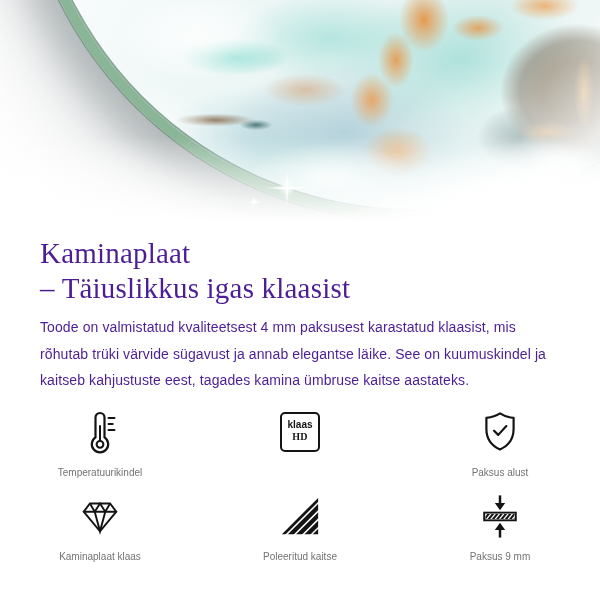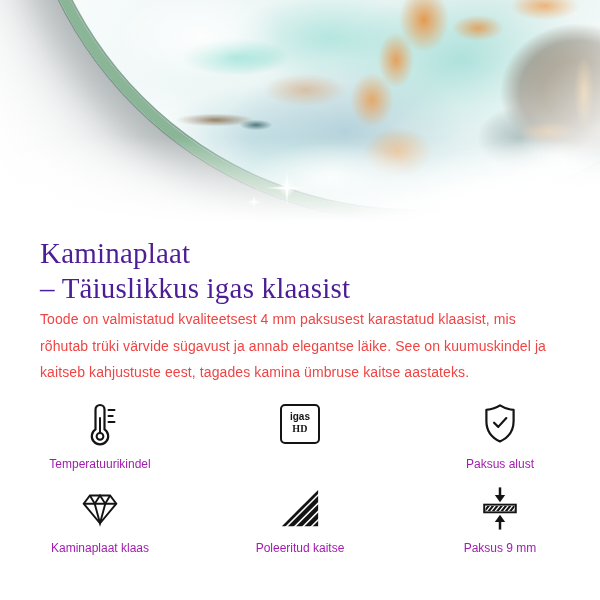--- a/index.html
+++ b/index.html
@@ -61,28 +61,28 @@
     background:
       radial-gradient(260px 140px at 540px 250px, #fff 45%, rgba(255,255,255,0) 78%),
       linear-gradient(to bottom, rgba(255,255,255,0) 58%, rgba(255,255,255,.55) 76%, #fff 94%),
       linear-gradient(133deg, rgba(255,255,255,0) 62%, rgba(255,255,255,.85) 88%); }
 
   
   .content { padding:0 40px; }
   h1 { font-family:"Liberation Serif","DejaVu Serif",serif; font-weight:400;
     font-size:29px; line-height:35px; color:#4c1d95; letter-spacing:.2px; }
   h1 span { display:block; }
-  .desc { margin-top:0; font-size:14px; line-height:26.5px; color:#ef4444; letter-spacing:.1px; }
+  .desc { margin-top:8px; font-size:14px; line-height:26.5px; color:#4c1d95; letter-spacing:.1px; }
 
   
   .features { margin-top:14px; width:600px; display:grid;
     grid-template-columns:repeat(3,1fr); row-gap:12px; }
   .feature { display:flex; flex-direction:column; align-items:center; text-align:center; }
   .icon-box { height:48px; display:flex; align-items:center; justify-content:center; }
-  .feature-label { margin-top:9px; font-size:12px; line-height:15px; color:#a21caf; }
+  .feature-label { margin-top:9px; font-size:10px; line-height:15px; color:#737373; }
   .icon-svg { display:block; }
 
   .uhd-box { width:40px; height:40px; border:2.6px solid #141414; border-radius:5px;
     display:flex; flex-direction:column; align-items:center; justify-content:center; color:#141414; }
   .uhd-top { font-size:10px; font-weight:700; line-height:11px; }
   .uhd-bottom { font-size:10px; font-weight:800; line-height:14px; letter-spacing:.3px;font-family:Liberation Serif, serif; }
 </style>
 </head>
 <body>
 
@@ -117,21 +117,21 @@
         <path d="M24 18 V32.5" stroke-width="2"></path>
         <path d="M32.5 10 h6 M32.5 16 h4.2 M32.5 22 h6" stroke-width="2"></path>
       </svg>
     </div>
     <div class="feature-label">Temperatuurikindel</div>
   </div>
 
   <div class="feature">
     <div class="icon-box">
       <div class="uhd-box">
-        <span class="uhd-top">igas</span>
+        <span class="uhd-top">klaas</span>
         <span class="uhd-bottom">HD</span>
       </div>
     </div>
   </div>
 
   <div class="feature">
     <div class="icon-box">
       <svg class="icon-svg" width="46" height="46" viewBox="0 0 48 48" fill="none" stroke="#141414" stroke-width="2.3" stroke-linecap="round" stroke-linejoin="round">
         <path d="M24 4.5 C27.8 7 32.8 8.6 38.2 9.3 L38.2 20.8 C38.2 30.6 32.6 38.3 24 42.2 C15.4 38.3 9.8 30.6 9.8 20.8 L9.8 9.3 C15.2 8.6 20.2 7 24 4.5 Z"></path>
         <path d="M17.8 22.6 L22.2 27 L30.6 17.8"></path>

